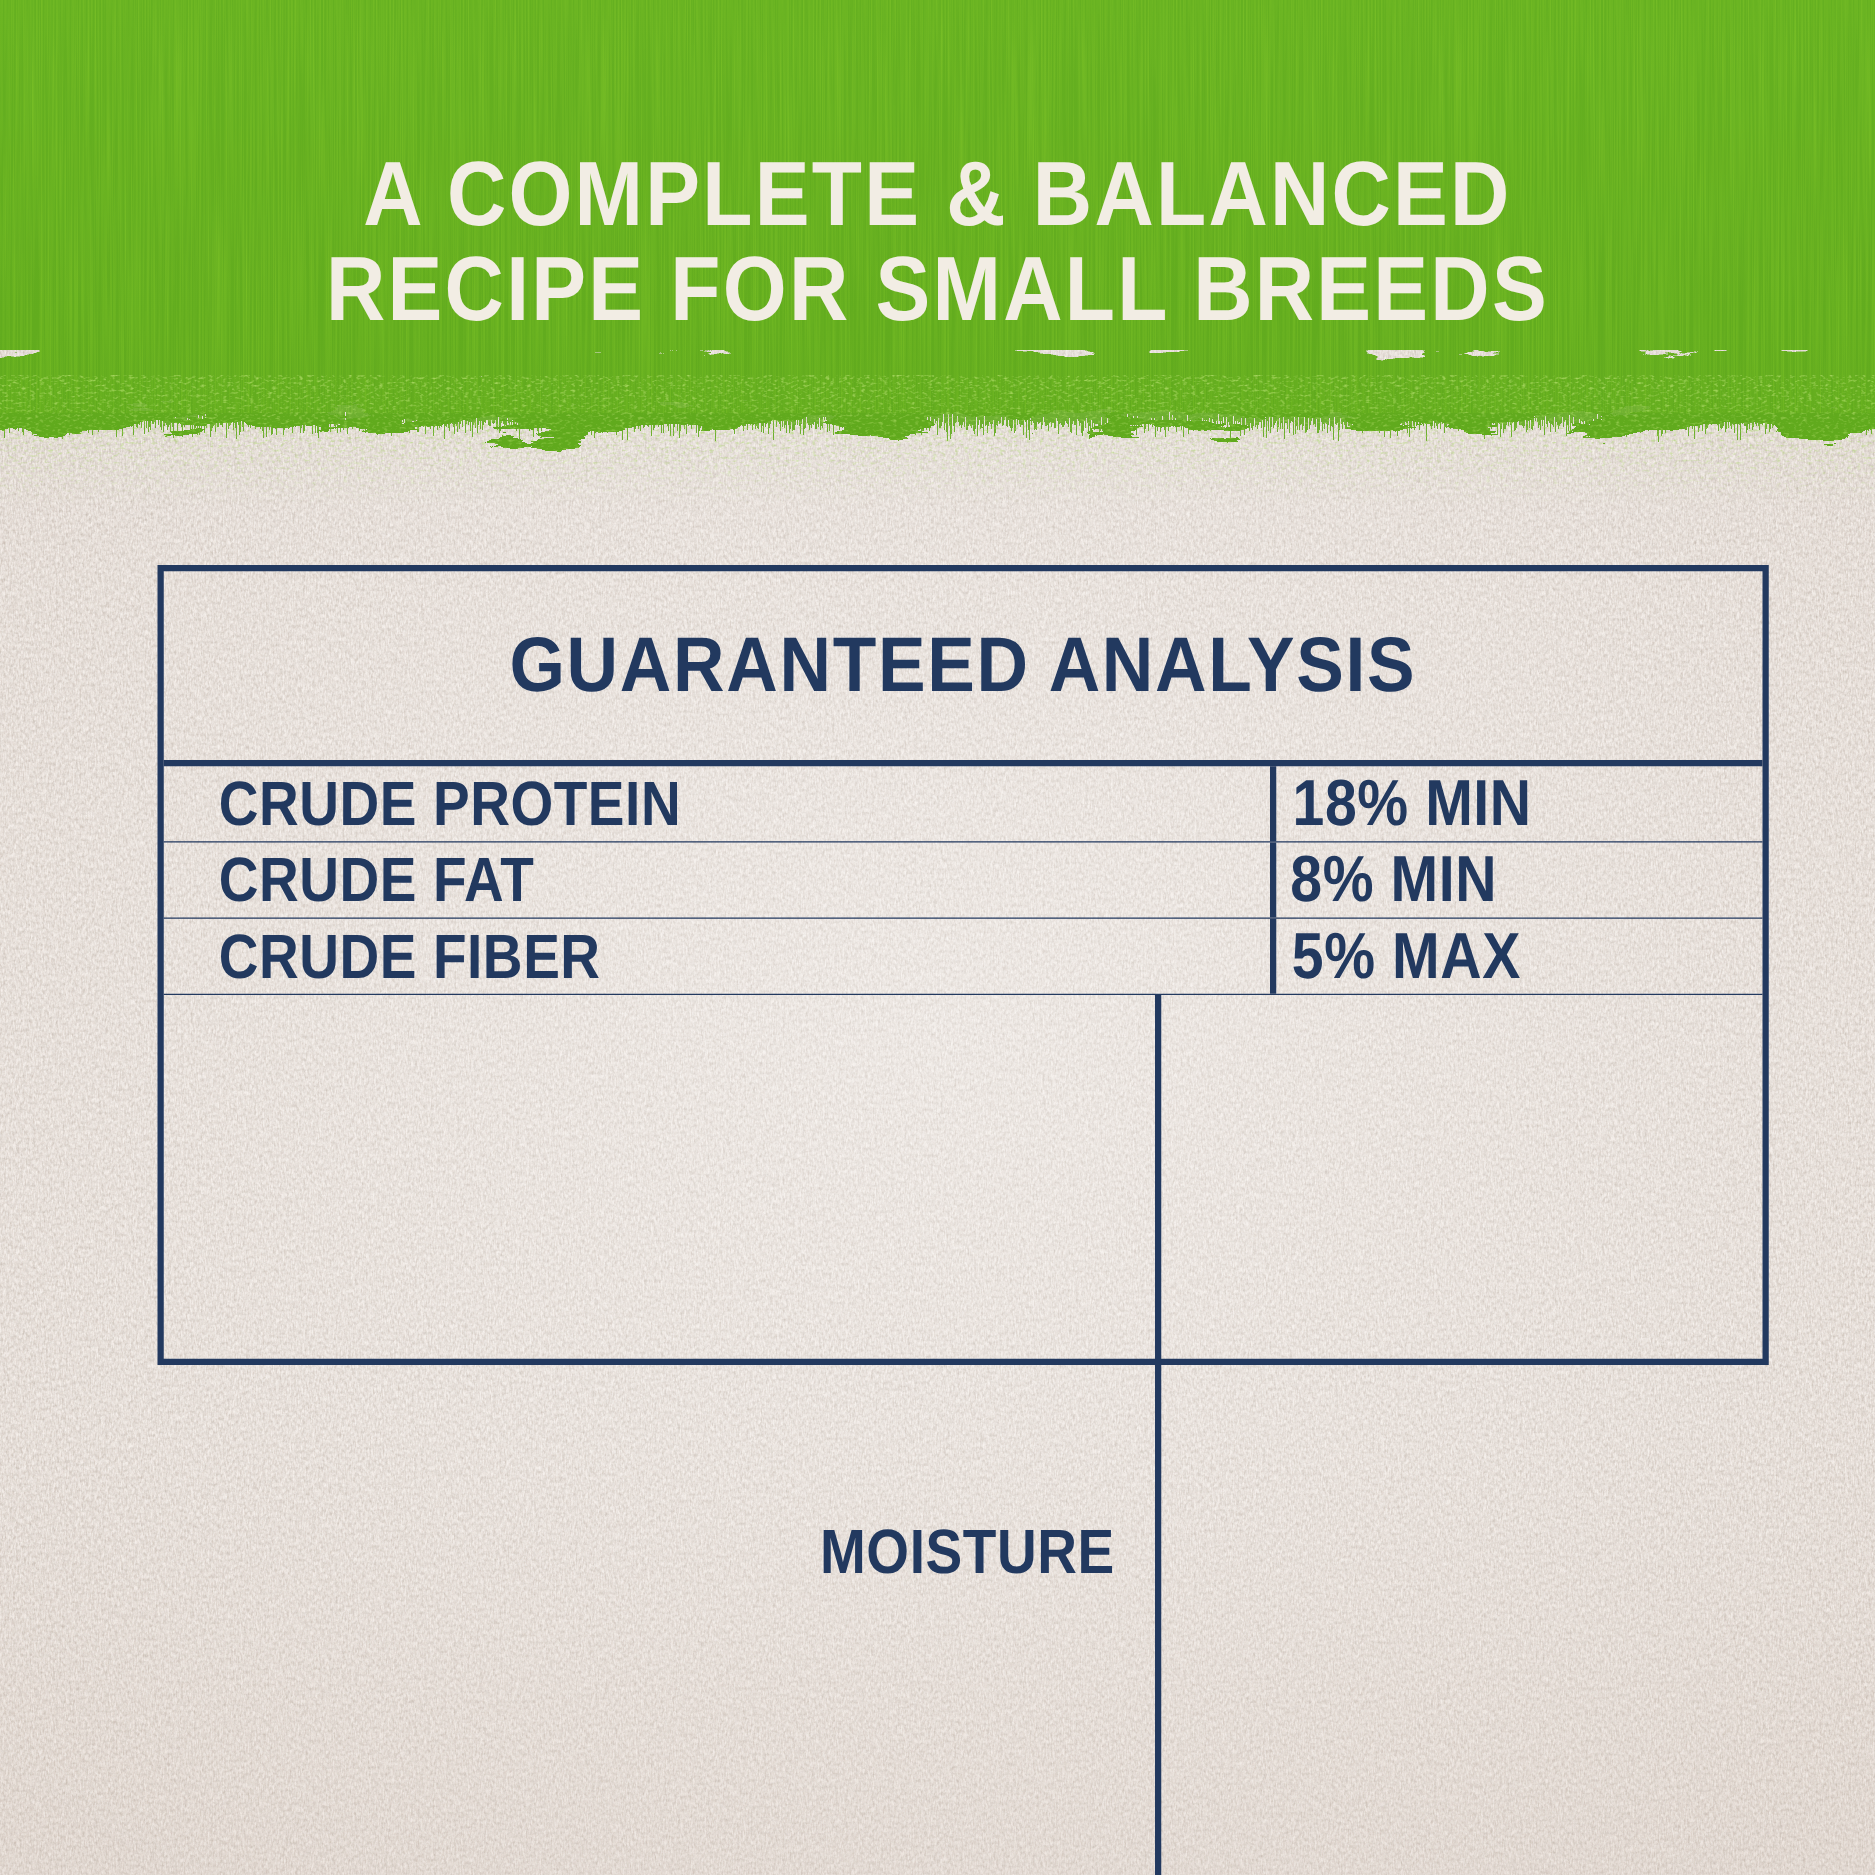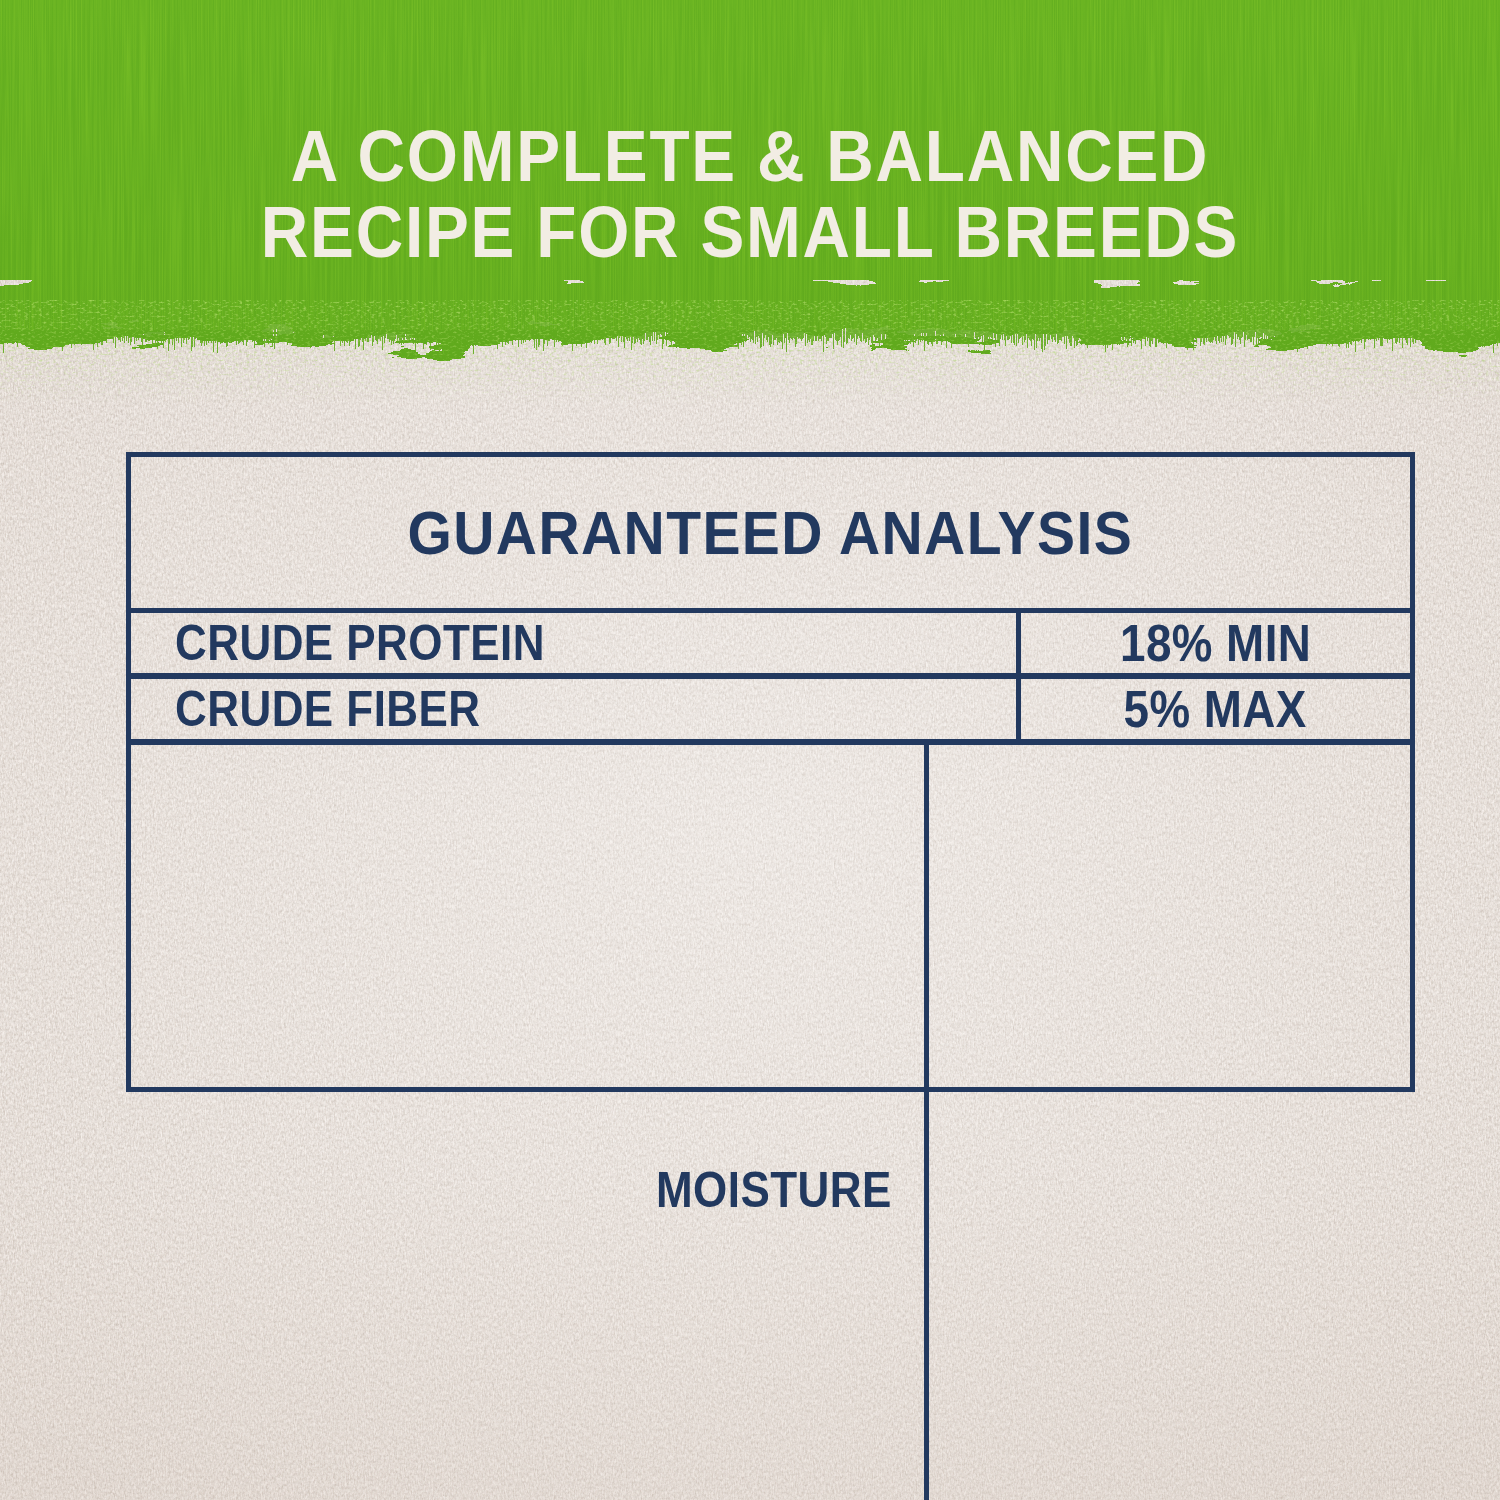--- a/index.html
+++ b/index.html
@@ -114,38 +114,37 @@
   }
   .ga-rows {
     height: 474px;
     display: flex;
     flex-direction: column;
   }
   .ga-row {
     flex: 1 1 0;
     display: flex;
     align-items: center;
-    border-bottom: 6px solid #15803d;
+    border-bottom: 1px solid #15803d;
     box-sizing: border-box;
   }
   .ga-row:last-child { border-bottom: none; }
   .ga-label-cell {
     flex: 0 0 890px;
     display: flex;
     align-items: center;
     height: 100%;
     border-right: 5px solid #22395F;
     box-sizing: border-box;
     padding-left: 44px;
   }
   .ga-value-cell {
     flex: 1 1 auto;
     display: flex;
     align-items: center;
-    justify-content: center;
     height: 100%;
     box-sizing: border-box;
   }
   .ga-text {
     font-family: "Liberation Sans Narrow", "Liberation Sans", sans-serif;
     font-weight: 700;
     font-size: 50px;
     letter-spacing: .5px;
     color: #22395F;
     transform: scaleX(.88);
@@ -294,20 +293,28 @@
 
       <div class="ga-row" style="border-bottom-color: rgb(34, 57, 95);">
         <div class="ga-label-cell" style="border-right-color: rgb(34, 57, 95);">
           <span class="ga-text" style="color: rgb(34, 57, 95);">CRUDE PROTEIN</span>
         </div>
         <div class="ga-value-cell">
           <span class="ga-text" style="color: rgb(34, 57, 95);">18% MIN</span>
         </div>
       </div>
 
+      <div class="ga-row" style="border-bottom-color: rgb(34, 57, 95);">
+        <div class="ga-label-cell" style="border-right-color: rgb(34, 57, 95);">
+          <span class="ga-text" style="color: rgb(34, 57, 95);">CRUDE FAT</span>
+        </div>
+        <div class="ga-value-cell">
+          <span class="ga-text" style="color: rgb(34, 57, 95);">8% MIN</span>
+        </div>
+      </div>
 
       <div class="ga-row" style="border-bottom-color: rgb(34, 57, 95);">
         <div class="ga-label-cell" style="border-right-color: rgb(34, 57, 95); text-align: center;">
           <span class="ga-text" style="color: rgb(34, 57, 95);">CRUDE FIBER</span>
         </div>
         <div class="ga-value-cell">
           <span class="ga-text" style="color: rgb(34, 57, 95);">5% MAX</span>
         </div>
       </div>
 

